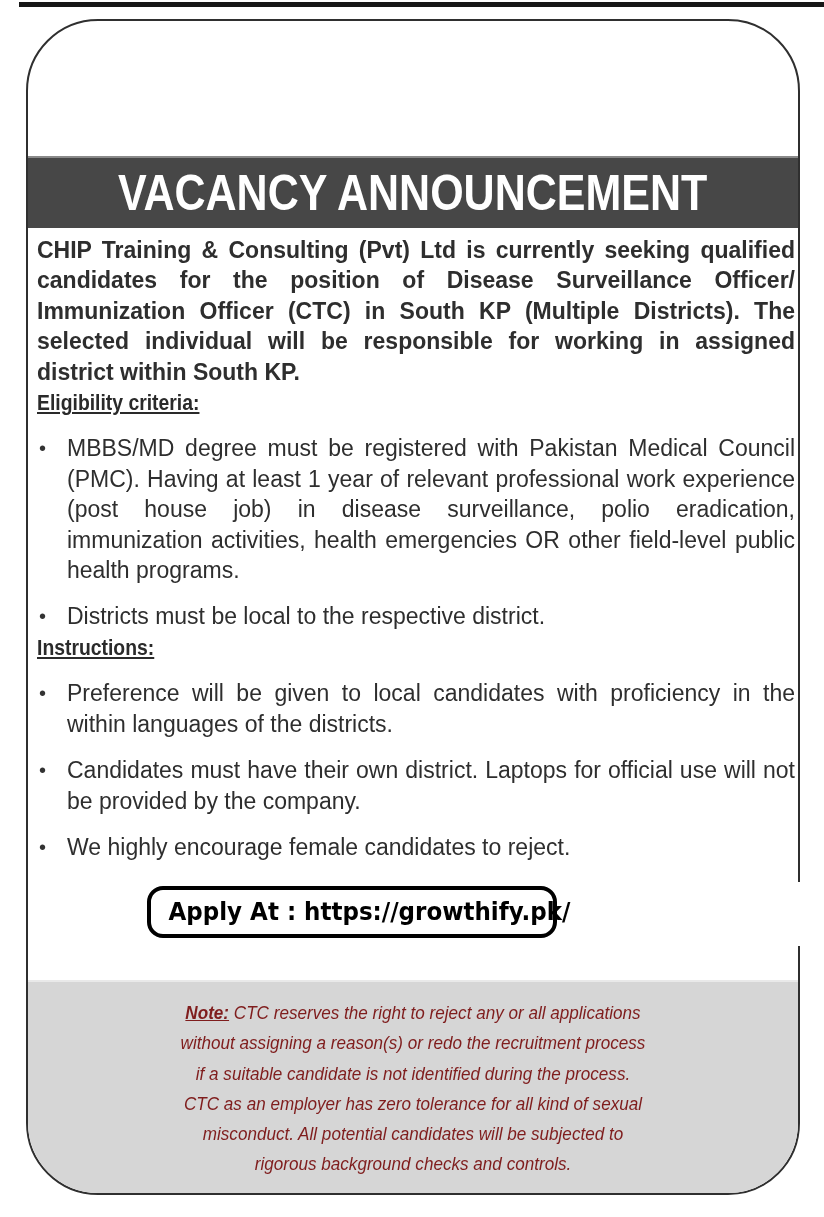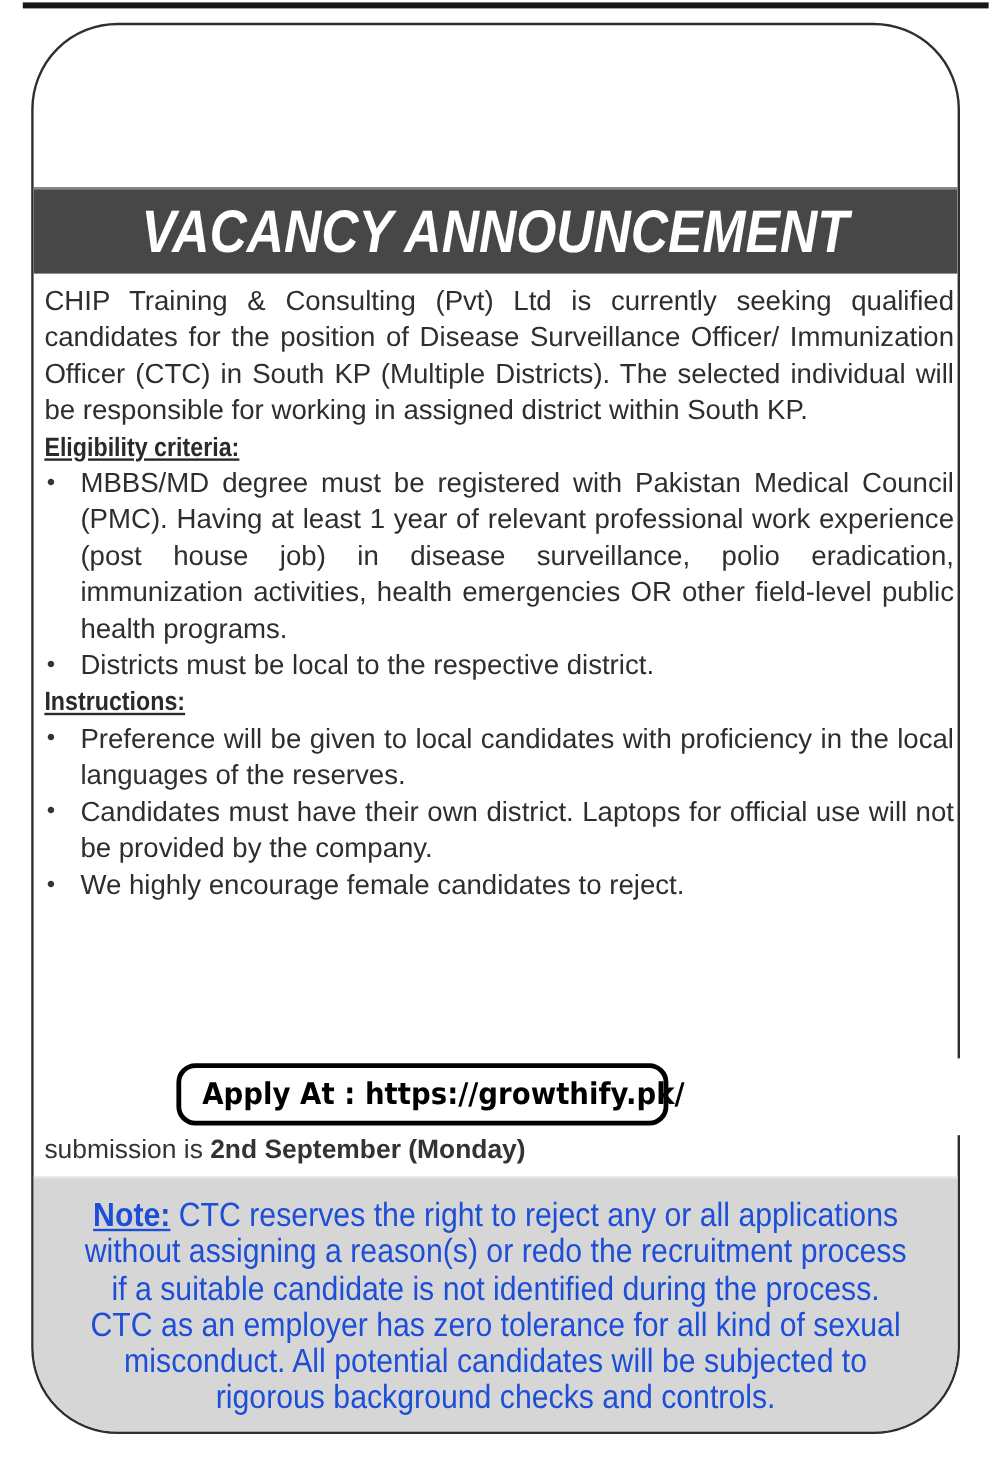--- a/index.html
+++ b/index.html
@@ -10,35 +10,35 @@
            border: 2px solid #2f2f2f; border-radius: 72px; box-sizing: border-box; overflow: hidden; background: #fff; }
   .logo { position: absolute; left: 0; right: 0; top: 18px; text-align: center; }
   .logo-chip { display: inline-block; font-family: "Liberation Sans", sans-serif; font-weight: bold;
                font-size: 66px; line-height: 56px; color: #b8b8b8; letter-spacing: -3px;
                transform: scaleX(0.78); transform-origin: center; position: relative; }
   .logo-dot { position: absolute; left: 90px; top: 2px; width: 11px; height: 11px; border-radius: 50%; background: #111; }
   .logo-sub { font-family: "Liberation Sans", sans-serif; font-weight: bold; font-size: 21px; line-height: 20px;
               color: #161616; transform: scaleX(0.78); letter-spacing: 0px; }
   .logo-sub .amp { font-family: "Liberation Serif", serif; font-weight: normal; font-size: 22px; }
   .banner { position: absolute; left: 0; right: 0; top: 135px; height: 70px; background: #474747;
-            border-top: 2px solid #8a8a8a; text-align: center; font-style: italic; }
+            border-top: 2px solid #8a8a8a; text-align: center; }
   .banner-text { display: inline-block; color: #ffffff; font-weight: bold; font-size: 50px; line-height: 70px;
                  transform: scaleX(0.86); letter-spacing: 0px; white-space: nowrap; }
   .body-text { position: absolute; left: 9px; width: 758px; top: 214px; font-size: 23px; line-height: 30.4px; color: #2e2e2e; }
-  .para { text-align: justify; text-align-last: left; margin: 0; }
+  .para { text-align: justify; text-align-last: left; margin: 0; font-weight: bold; }
   .heading { font-weight: bold; text-decoration: underline; font-size: 22px; line-height: 27px; margin: 0;
              transform: scaleX(0.88); transform-origin: left; display: inline-block; color: #2a2a2a; }
   ul.list { list-style: none; margin: 0; padding: 0; }
-  ul.list li { position: relative; padding-left: 30px; text-align: justify; }
+  ul.list li { position: relative; padding-left: 30px; text-align: justify; margin-top: 16px; }
   ul.list li::before { content: "•"; position: absolute; left: 2px; top: 0; font-size: 20px; color: #333; }
   .deadline { position: absolute; left: 9px; top: 922px; font-size: 22px; line-height: 30px; color: #333; }
   .deadline b { font-weight: bold; }
   .note-box { position: absolute; left: 0; right: 0; top: 959px; bottom: 0; background: #d6d6d6;
-              border-top: 2px solid #e9e9e9; text-align: center; font-size: 28px; line-height: 30.3px;
-              color: #1d4ed8; padding-top: 16px; box-sizing: border-box; }
+              border-top: 2px solid #e9e9e9; text-align: center; font-size: 19px; line-height: 30.3px;
+              color: #7f1d1d; padding-top: 16px; box-sizing: border-box; font-style: italic; }
   .note-inner { display: inline-block; transform: scaleX(0.9); width: 800px; margin-left: -15px; }
   .note-label { font-weight: bold; text-decoration: underline; }
   .right-gap { position: absolute; left: 795px; top: 882px; width: 10px; height: 64px; background: #fff; }
   .apply-box { position: absolute; left: 147px; top: 886px; width: 410px; height: 52px;
                border: 4px solid #000; border-radius: 16px; box-sizing: border-box; background: #fff;
                text-align: center; }
   .apply-text { font-family: "DejaVu Sans", sans-serif; font-weight: bold; font-size: 25px; line-height: 44px;
                 color: #000; display: inline-block; transform: scaleX(0.92); white-space: nowrap; }
 </style>
 </head>
@@ -57,29 +57,26 @@
     <p class="para">CHIP Training &amp; Consulting (Pvt) Ltd is currently seeking qualified candidates for the position of Disease Surveillance Officer/ Immunization Officer (CTC) in South KP (Multiple Districts). The selected individual will be responsible for working in assigned district within South KP.</p>
 
     <div class="heading">Eligibility criteria:</div>
     <ul class="list">
       <li>MBBS/MD degree must be registered with Pakistan Medical Council (PMC). Having at least 1 year of relevant professional work experience (post house job) in disease surveillance, polio eradication, immunization activities, health emergencies OR other field-level public health programs.</li>
       <li>Districts must be local to the respective district.</li>
     </ul>
 
     <div class="heading">Instructions:</div>
     <ul class="list">
-      <li>Preference will be given to local candidates with proficiency in the local languages of the reserves.</li>
+      <li>Preference will be given to local candidates with proficiency in the within languages of the districts.</li>
       <li>Candidates must have their own district. Laptops for official use will not be provided by the company.</li>
       <li>We highly encourage female candidates to reject.</li>
     </ul>
   </div>
 
-  <div class="deadline">
-    <span>submission is </span><b>2nd September (Monday)</b>
-  </div>
 
   <div class="note-box">
     <div class="note-inner">
       <span class="note-label">Note:</span><span> CTC reserves the right to reject any or all applications</span><br>
       <span>without assigning a reason(s) or redo the recruitment process</span><br>
       <span>if a suitable candidate is not identified during the process.</span><br>
       <span>CTC as an employer has zero tolerance for all kind of sexual</span><br>
       <span>misconduct. All potential candidates will be subjected to</span><br>
       <span>rigorous background checks and controls.</span>
     </div>

